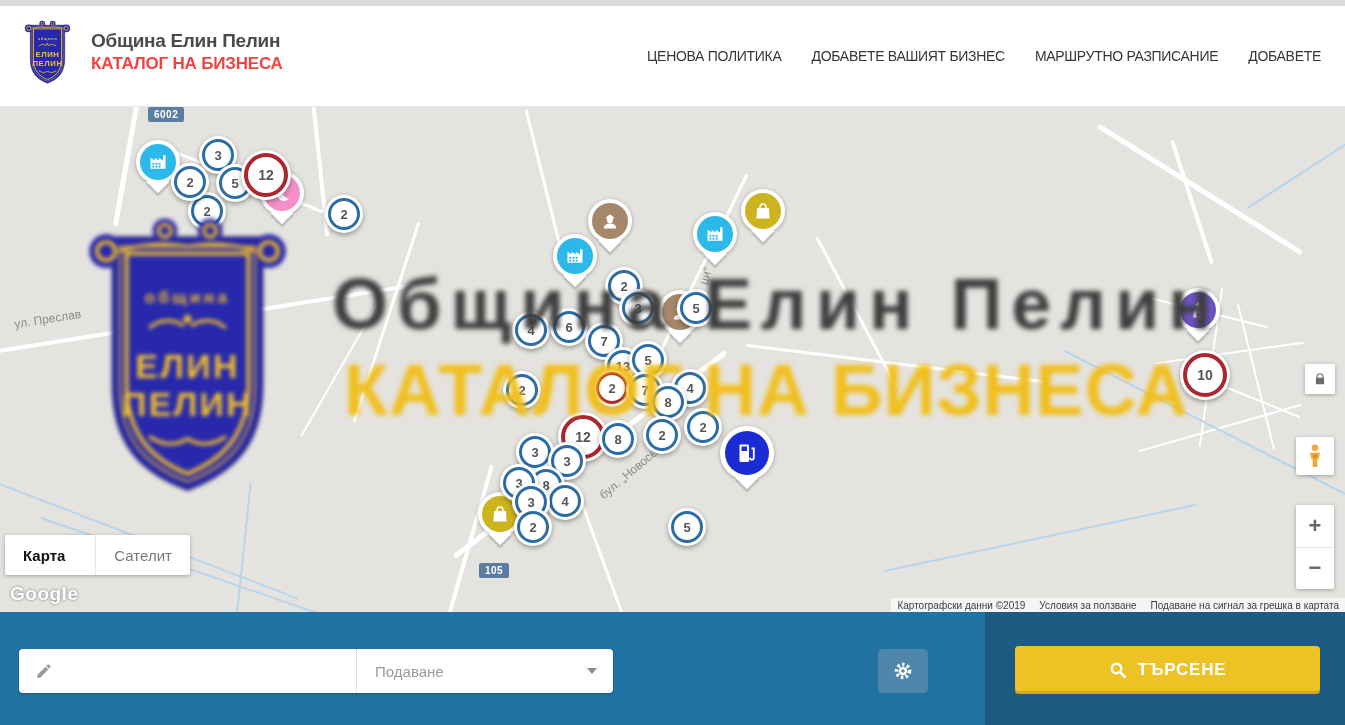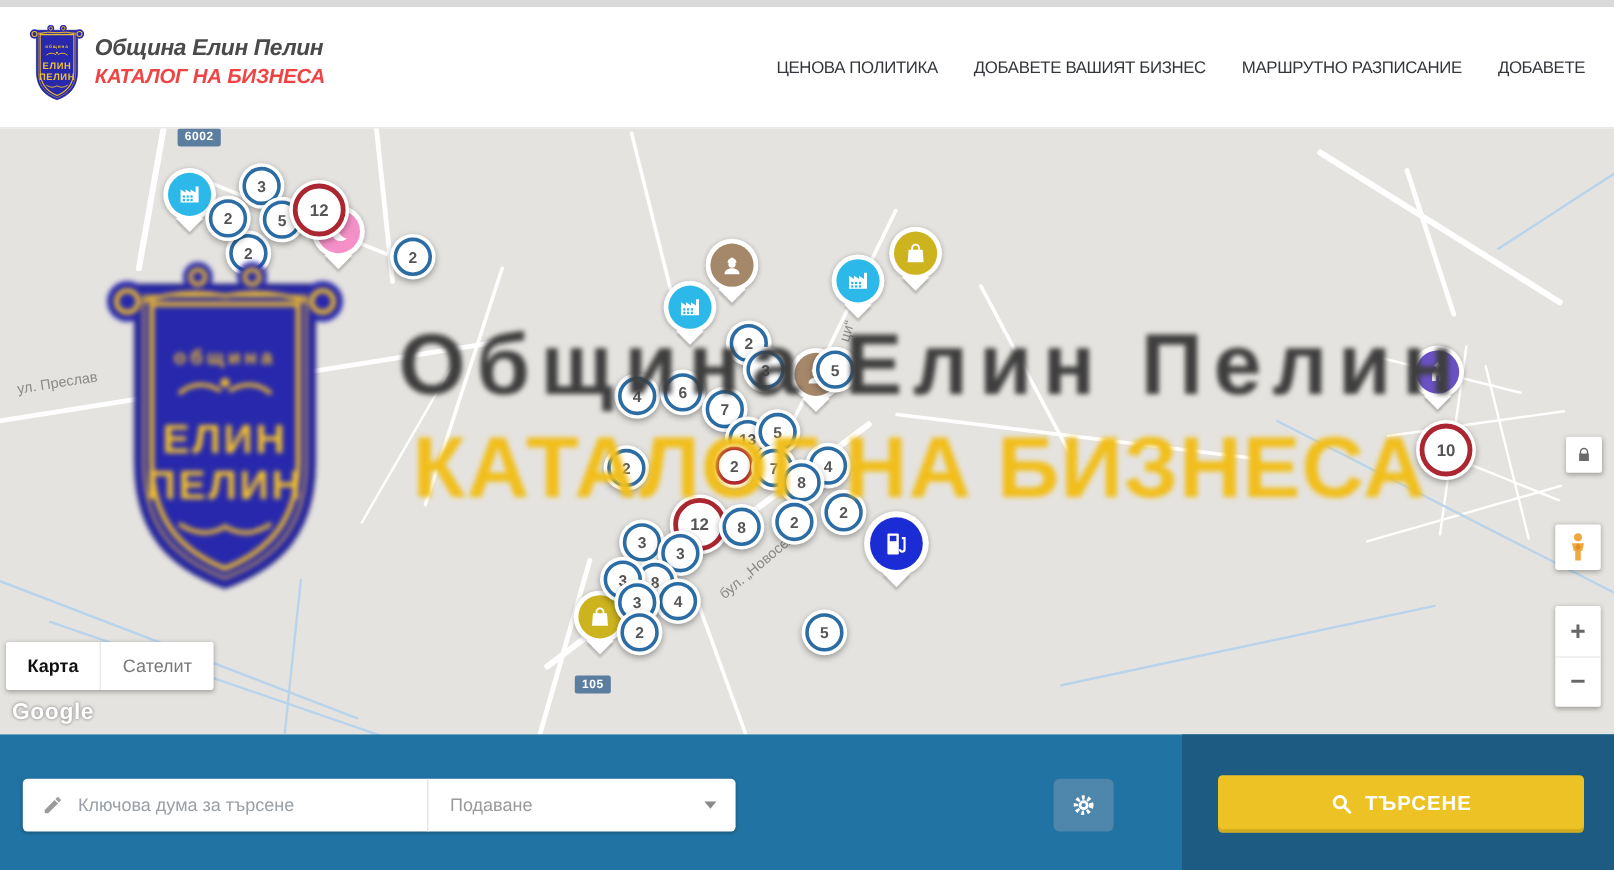--- a/index.html
+++ b/index.html
@@ -1,21 +1,21 @@
 <!DOCTYPE html>
 <html><head>
 <meta charset="utf-8">
 <style>
   html,body{margin:0;padding:0;}
   body{width:1345px;height:725px;overflow:hidden;font-family:"Liberation Sans",sans-serif;background:#fff;}
   .top-strip{height:6px;background:#d9d9d9;}
   
   .header{position:relative;height:100px;background:#fff;border-bottom:1px solid #e6e6e6;}
   .brand{position:absolute;left:24px;top:14px;display:flex;align-items:center;cursor:pointer;}
-  .brand-text{margin-left:8px;font-style:italic;}
+  .brand-text{margin-left:20px;}
   .brand-title{font-size:19px;font-weight:bold;color:#4a4a4a;letter-spacing:-0.3px;}
   .brand-subtitle{font-size:17px;font-weight:bold;color:#ef4444;letter-spacing:-0.2px;margin-top:2px;}
   .nav{position:absolute;right:24px;top:0;height:100%;display:flex;align-items:center;gap:30px;}
   .nav-item{font-size:14px;font-weight:normal;color:#33373b;letter-spacing:-0.3px;cursor:pointer;white-space:nowrap;}
   
   .map{position:relative;width:1345px;height:505px;background:#e5e3df;overflow:hidden;cursor:grab;}
   .road{position:absolute;background:#ffffff;border-radius:2px;}
   .road.b{background:#b9d4ea;}
   .street-label{position:absolute;color:#8a8a8a;font-size:12px;white-space:nowrap;z-index:2;}
   .road-badge{position:absolute;background:#5b7d9f;color:#fff;font-size:10px;font-weight:bold;padding:2px 6px;border-radius:2px;z-index:2;letter-spacing:0.5px;text-align:right;}
@@ -33,21 +33,21 @@
   .pin::before{content:"";position:absolute;inset:0;border-radius:50%;background:#fff;box-shadow:0 1px 4px rgba(0,0,0,.3);}
   .pin .pin-disc{position:absolute;inset:4px;border-radius:50%;display:flex;align-items:center;justify-content:center;}
   .pin.big{width:54px;height:54px;}
   .pin.big .pin-disc{inset:5px;}
   
   .watermark{position:absolute;inset:0;z-index:10;pointer-events:none;}
   .wm-emblem{position:absolute;left:85px;top:108px;filter:blur(2.2px);}
   .wm-line1{position:absolute;left:332px;top:156px;font-size:72px;font-weight:bold;color:#3e3e3e;letter-spacing:9px;white-space:nowrap;filter:blur(2.4px);}
   .wm-line2{position:absolute;left:344px;top:242px;font-size:72px;font-weight:bold;color:#f1be1b;letter-spacing:1px;white-space:nowrap;filter:blur(2.4px);}
   
-  .maptype{position:absolute;left:5px;top:428px;z-index:20;display:flex;background:#fff;border-radius:2px;box-shadow:0 1px 4px rgba(0,0,0,.3);height:40px;}
+  .maptype{position:absolute;left:5px;top:428px;z-index:20;display:flex;background:#fff;border-radius:2px;box-shadow:0 1px 4px rgba(0,0,0,.3);height:40px;gap:12px;}
   .maptype-btn{display:flex;align-items:center;justify-content:center;font-size:15px;cursor:pointer;padding:0 18px;}
   .maptype-btn.active{font-weight:bold;color:#111;}
   .maptype-btn.inactive{color:#787878;border-left:1px solid #e6e6e6;}
   .google-logo{position:absolute;left:10px;top:476px;z-index:20;font-size:19px;font-weight:bold;color:#fff;letter-spacing:0.5px;text-shadow:0 0 3px #999,0 0 2px #999;cursor:pointer;}
   .attribution{position:absolute;right:0;bottom:0;z-index:20;height:14px;display:flex;align-items:center;gap:14px;background:rgba(250,250,250,.78);padding:0 6px;font-size:10px;color:#3c3c3c;}
   .attribution .link{cursor:pointer;}
   .ctl-btn{position:absolute;background:#fff;z-index:20;display:flex;align-items:center;justify-content:center;cursor:pointer;box-shadow:0 1px 4px rgba(0,0,0,.3);border-radius:2px;}
   .lock-btn{right:10px;top:257px;width:30px;height:30px;}
   .pegman-btn{right:11px;top:330px;width:38px;height:38px;}
   .zoomctl{position:absolute;right:11px;top:398px;width:38px;height:84px;background:#fff;z-index:20;border-radius:2px;box-shadow:0 1px 4px rgba(0,0,0,.3);display:flex;flex-direction:column;}
@@ -379,20 +379,25 @@
       </svg>
     <div class="wm-line1">Община Елин Пелин</div>
     <div class="wm-line2">КАТАЛОГ НА БИЗНЕСА</div>
   </div>
 
   <div class="maptype">
     <div class="maptype-btn active">Карта</div>
     <div class="maptype-btn inactive">Сателит</div>
   </div>
   <div class="google-logo">Google</div>
+  <div class="attribution">
+    <span>Картографски данни ©2019</span>
+    <span class="link">Условия за ползване</span>
+    <span class="link">Подаване на сигнал за грешка в картата</span>
+  </div>
   <div class="ctl-btn lock-btn">
     <svg width="14" height="14" viewBox="0 0 24 24">
         <path fill="#6b6b6b" d="M6 10V8a6 6 0 0 1 12 0v2h1v11H5V10h1zm2 0h8V8a4 4 0 0 0-8 0v2z"></path>
       </svg>
   </div>
   <div class="ctl-btn pegman-btn">
     <svg width="22" height="26" viewBox="0 0 24 28">
       <circle cx="12" cy="5" r="3.6" fill="#f0a73f"></circle>
       <path d="M6.5 10.5 H17.5 L15.8 17.5 H14.5 V26 H9.5 V17.5 H8.2 Z" fill="#f0a73f"></path>
       <path d="M12 10.5 L9.5 14 L12 17 L14.5 14 Z" fill="#e08f1f"></path>
@@ -406,21 +411,20 @@
 
 <div class="searchbar">
   <div class="right-panel"></div>
   <div class="search-group">
     <div class="sfield keyword">
       <span class="ficon">
         <svg width="18" height="18" viewBox="0 0 24 24">
             <path fill="#9b9b9b" d="M3 17.2V21h3.8L17.8 10 14 6.2 3 17.2zM20.7 7.1a1 1 0 0 0 0-1.4L18.3 3.3a1 1 0 0 0-1.4 0L15 5.2 18.8 9l1.9-1.9z"></path>
           </svg>
       </span>
-      <input type="text" placeholder="Ключова дума за търсене" style="">
     </div>
     <div class="sfield cat">
       <span class="fvalue">Подаване</span>
       <span class="caret"></span>
     </div>
   </div>
   <div class="gear-btn">
     <svg width="22" height="22" viewBox="0 0 24 24">
       <circle cx="12" cy="12" r="7" fill="none" stroke="#fff" stroke-width="4" stroke-dasharray="2.6 2.6"></circle>
       <circle cx="12" cy="12" r="4.5" fill="#fff"></circle>

